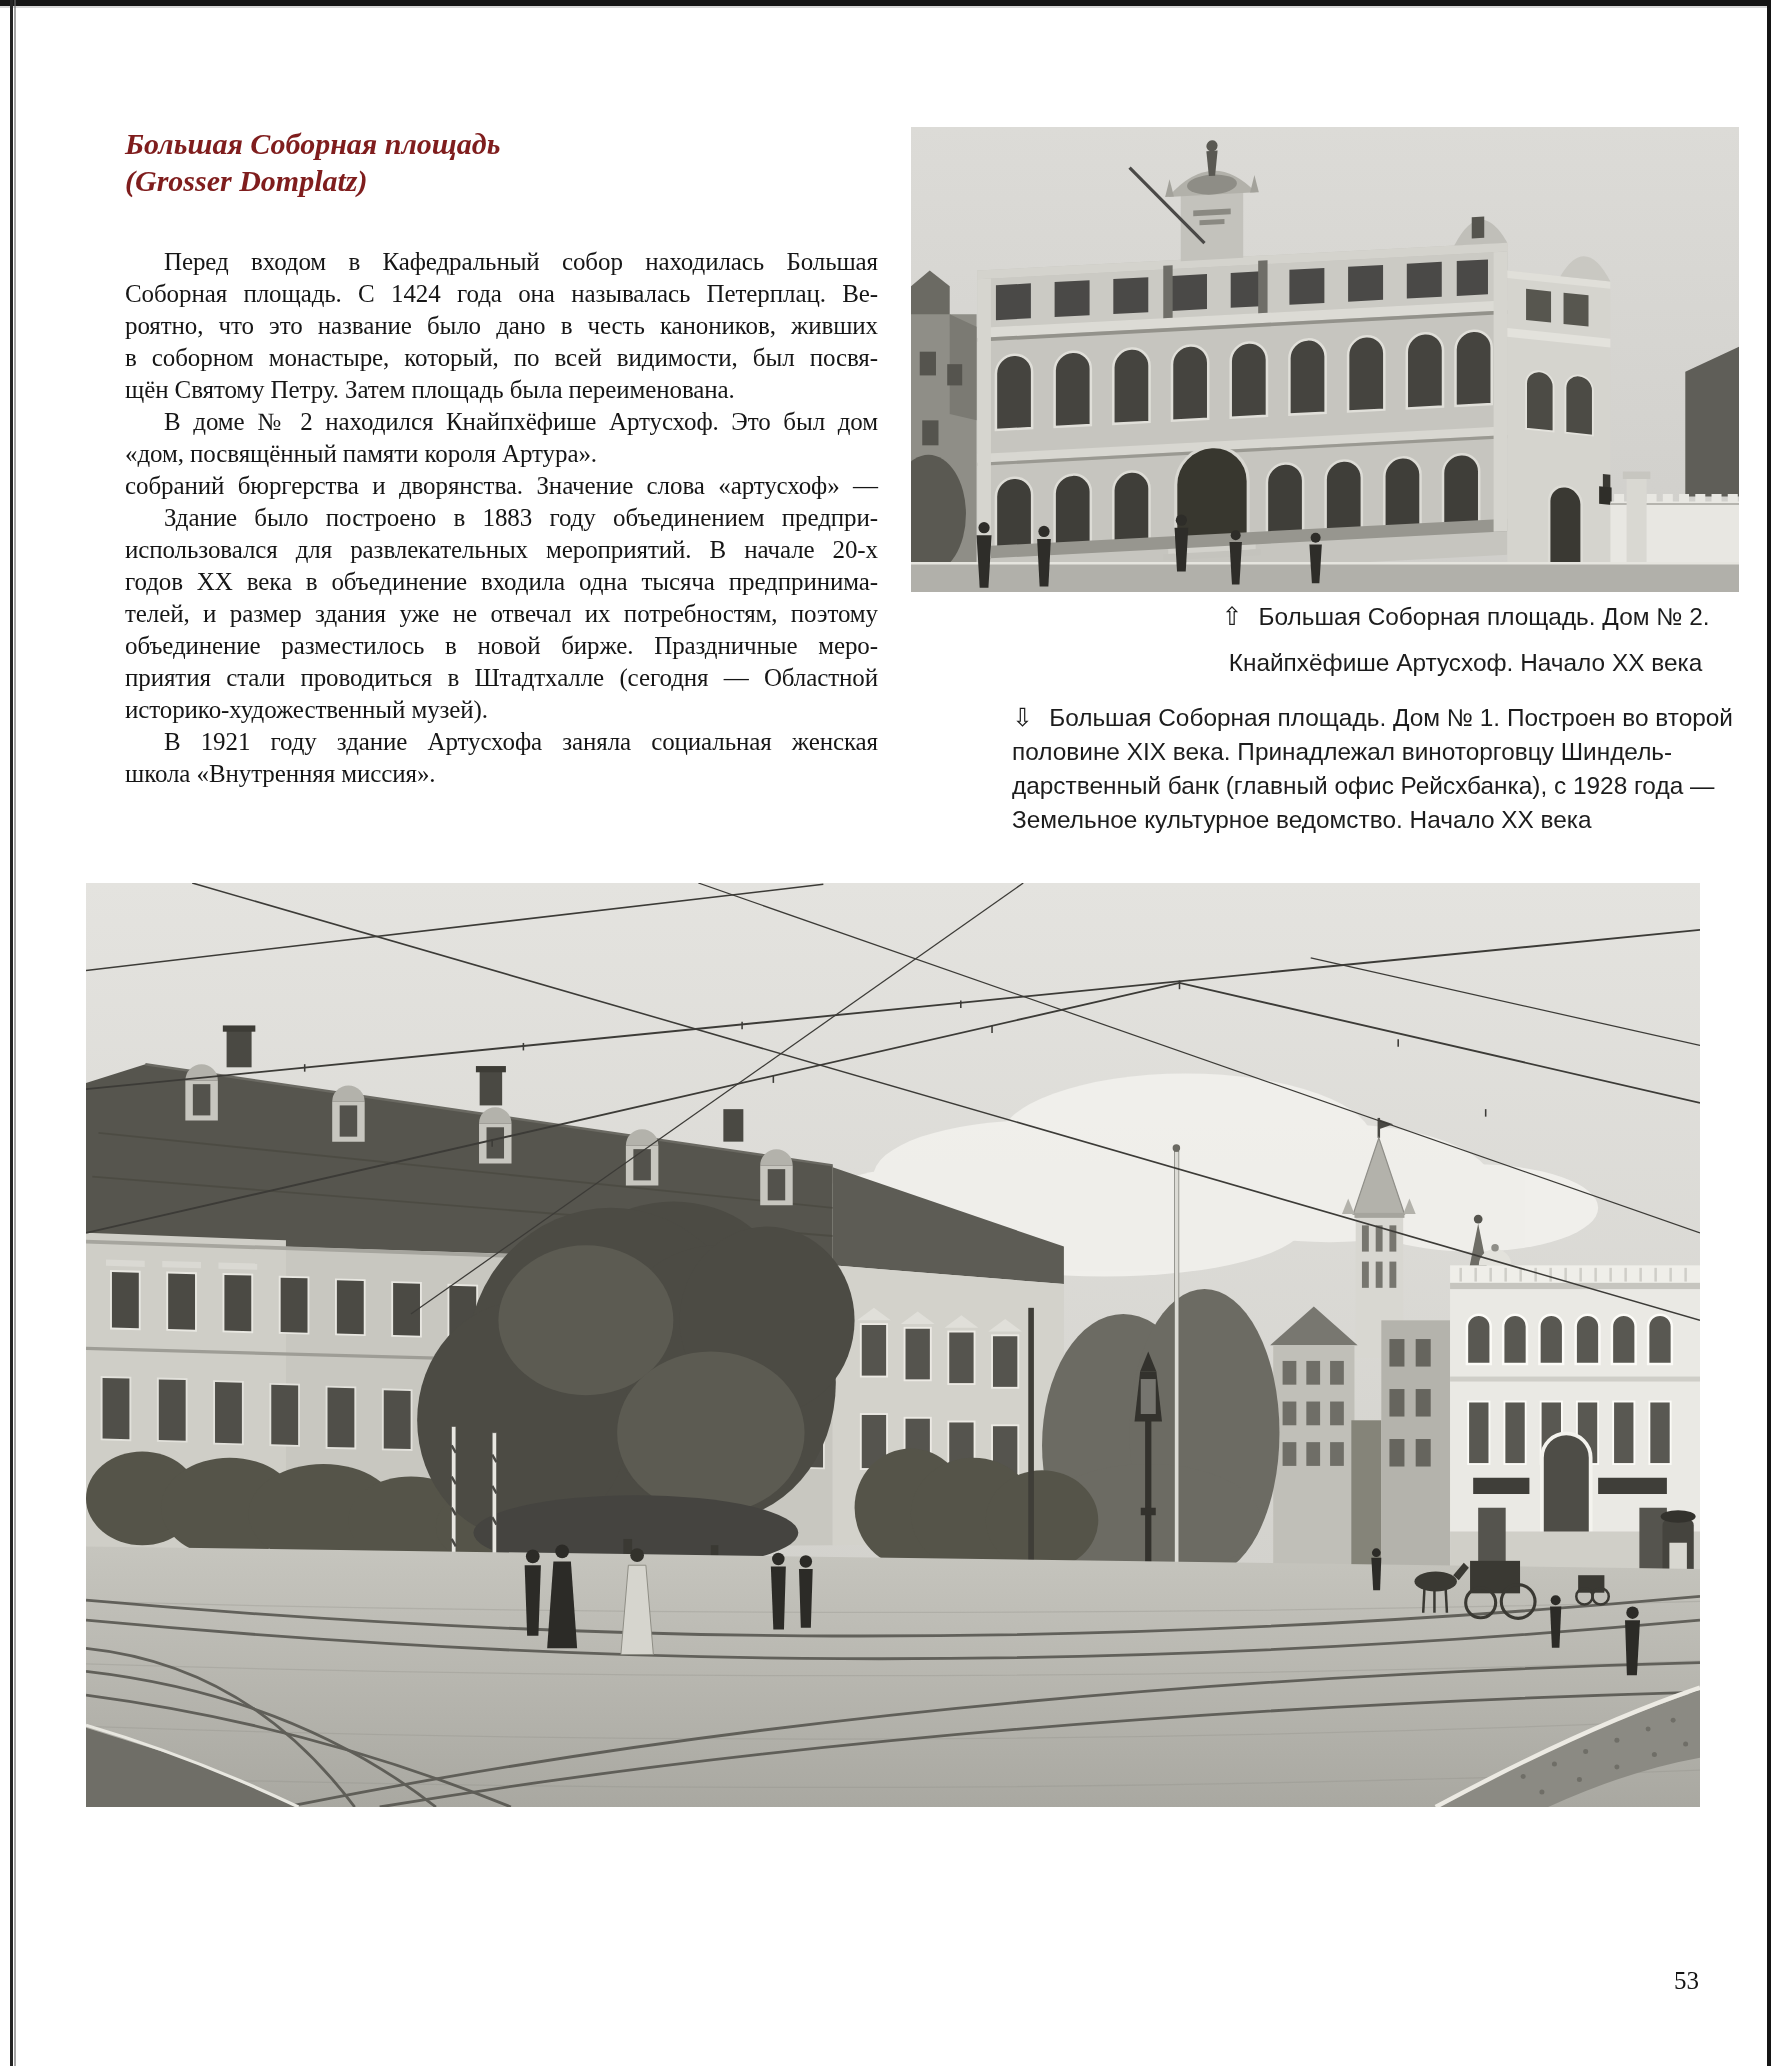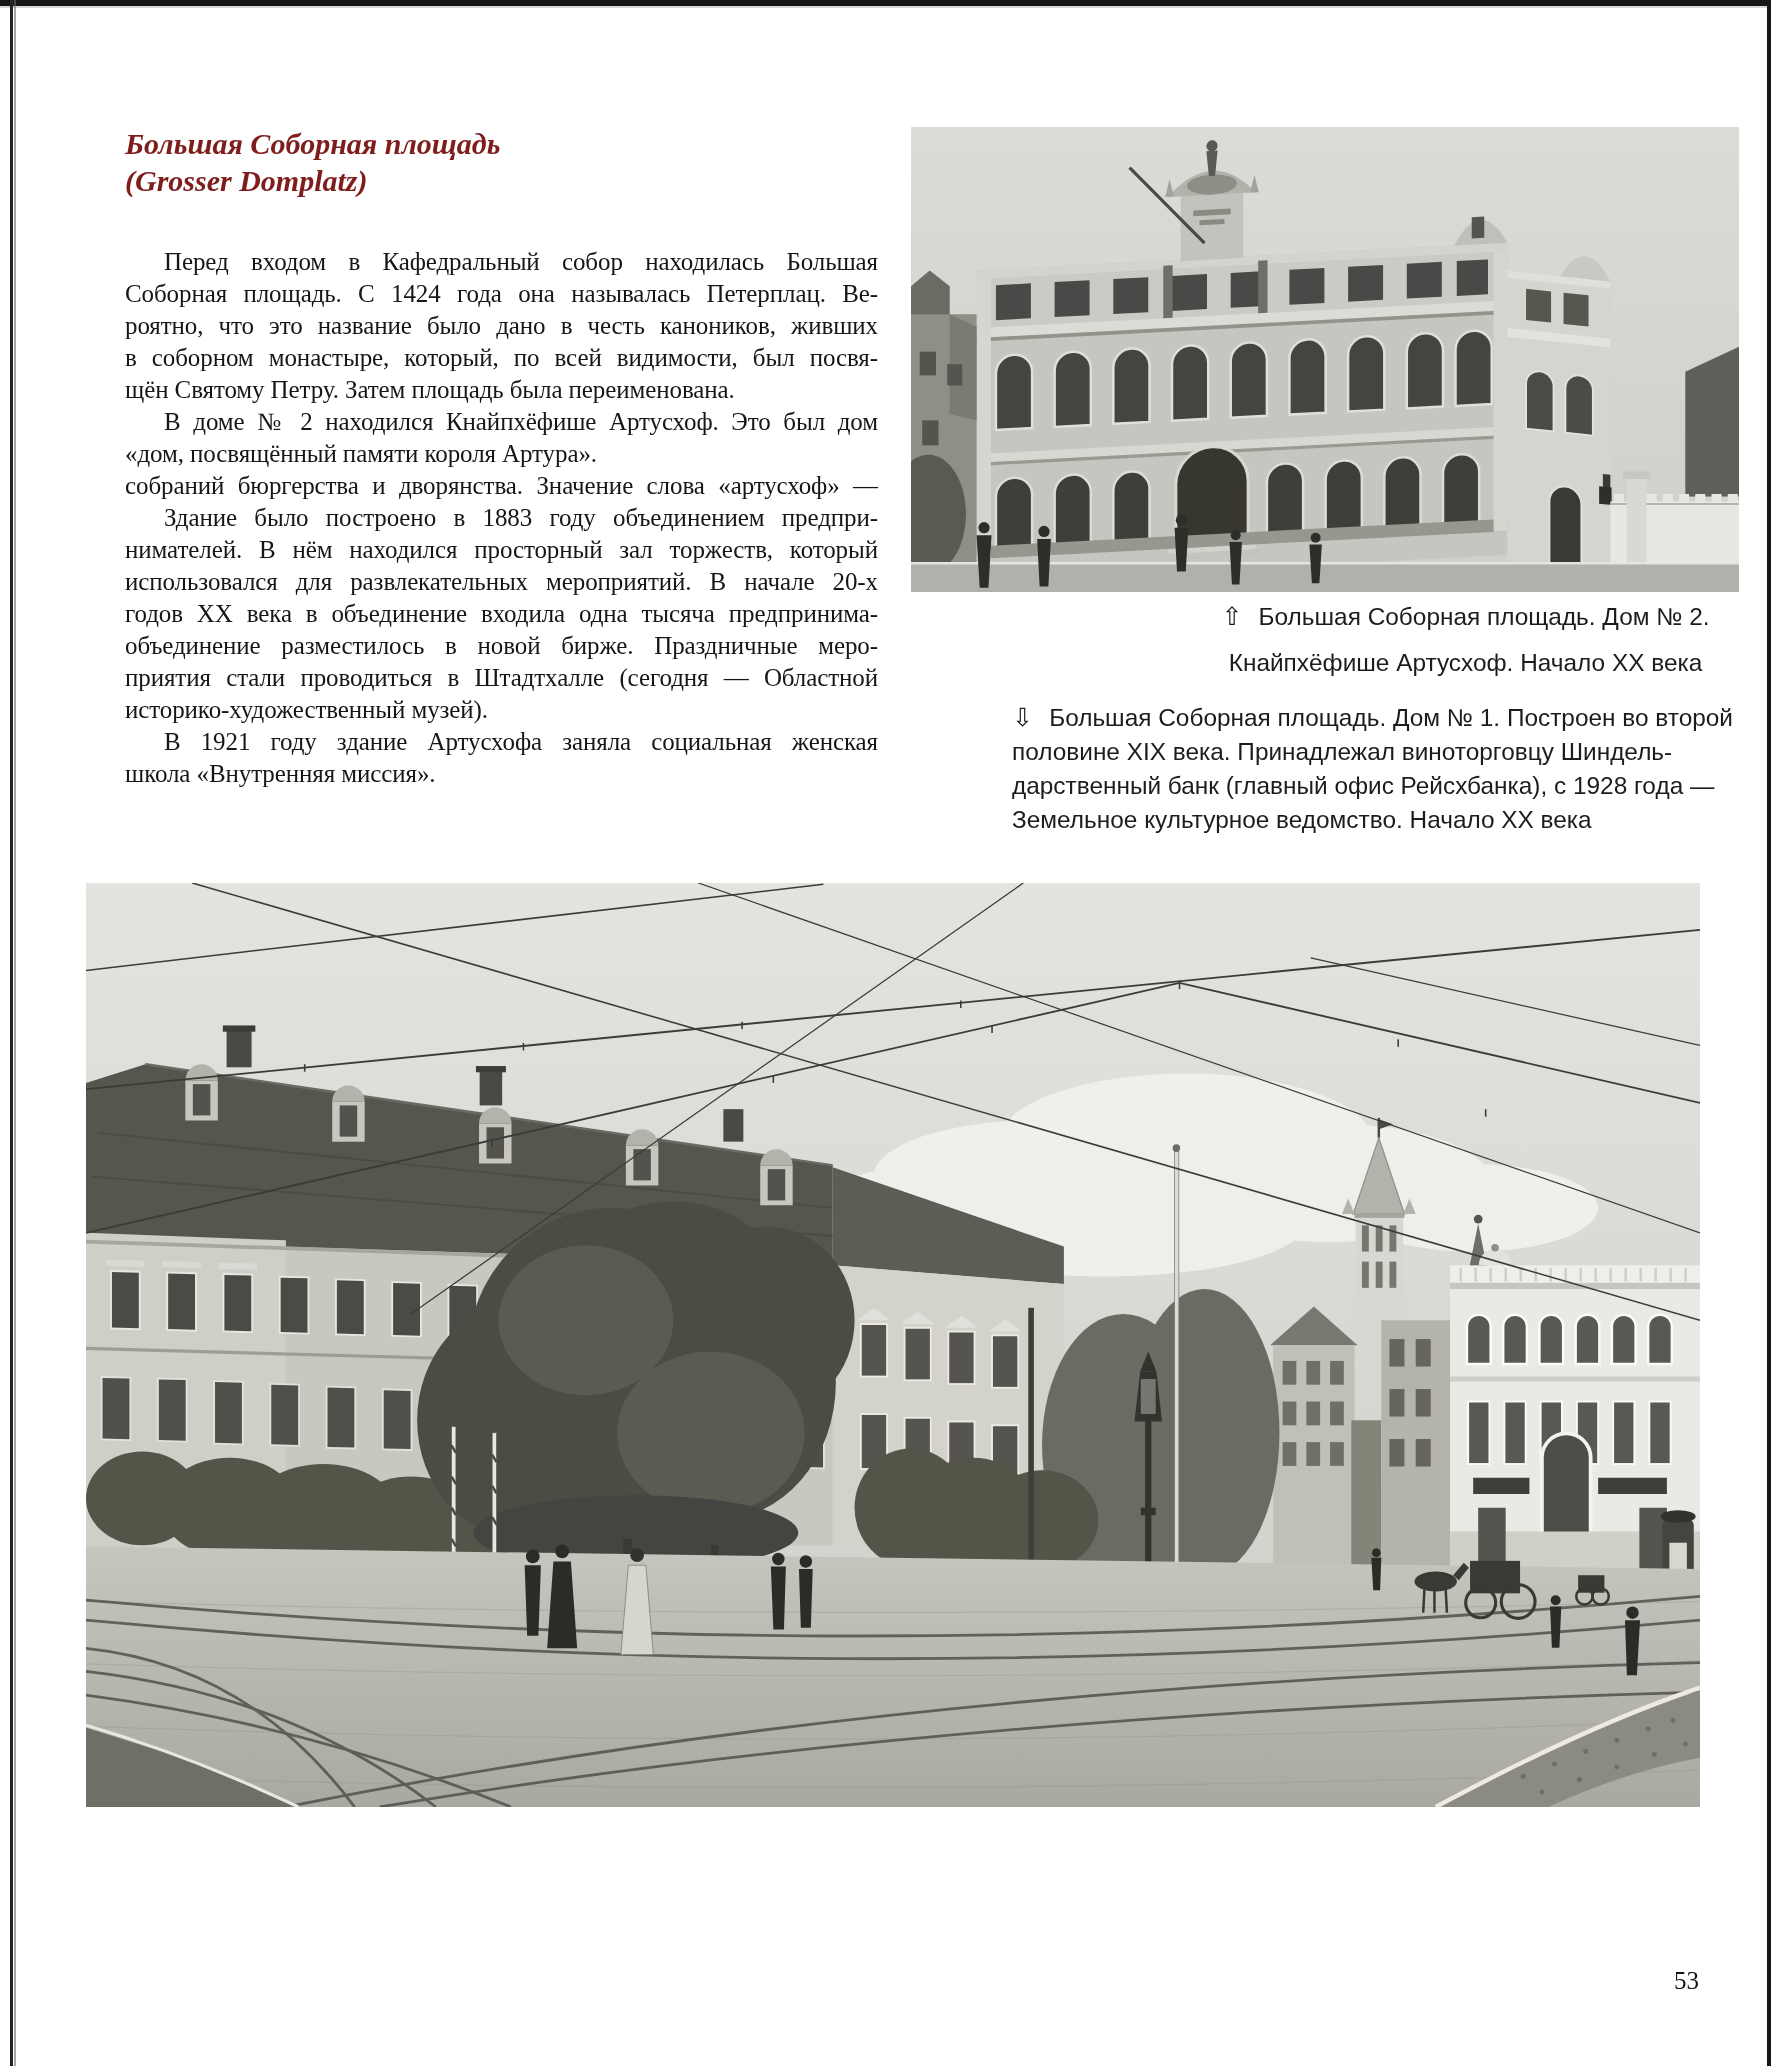--- a/index.html
+++ b/index.html
@@ -55,23 +55,23 @@
       <div class="tline just">в соборном монастыре, который, по всей видимости, был посвя-</div>
       <div class="tline">щён Святому Петру. Затем площадь была переименована.</div>
     </div>
   <div>
       <div class="tline just ind">В доме № 2 находился Кнайпхёфише Артусхоф. Это был дом</div>
       <div class="tline">«дом, посвящённый памяти короля Артура».</div>
       <div class="tline just">собраний бюргерства и дворянства. Значение слова «артусхоф» —</div>
     </div>
   <div>
       <div class="tline just ind">Здание было построено в 1883 году объединением предпри-</div>
-      <div class="tline just">нимателей. В нём находился просторный зал торжеств, который</div>
       <div class="tline just">использовался для развлекательных мероприятий. В начале 20-х</div>
       <div class="tline just">годов XX века в объединение входила одна тысяча предпринима-</div>
+      <div class="tline just">телей, и размер здания уже не отвечал их потребностям, поэтому</div>
       <div class="tline just">объединение разместилось в новой бирже. Праздничные меро-</div>
       <div class="tline just">приятия стали проводиться в Штадтхалле (сегодня — Областной</div>
       <div class="tline">историко-художественный музей).</div>
     </div>
   <div>
       <div class="tline just ind">В 1921 году здание Артусхофа заняла социальная женская</div>
       <div class="tline">школа «Внутренняя миссия».</div>
     </div>
 </div>
 

